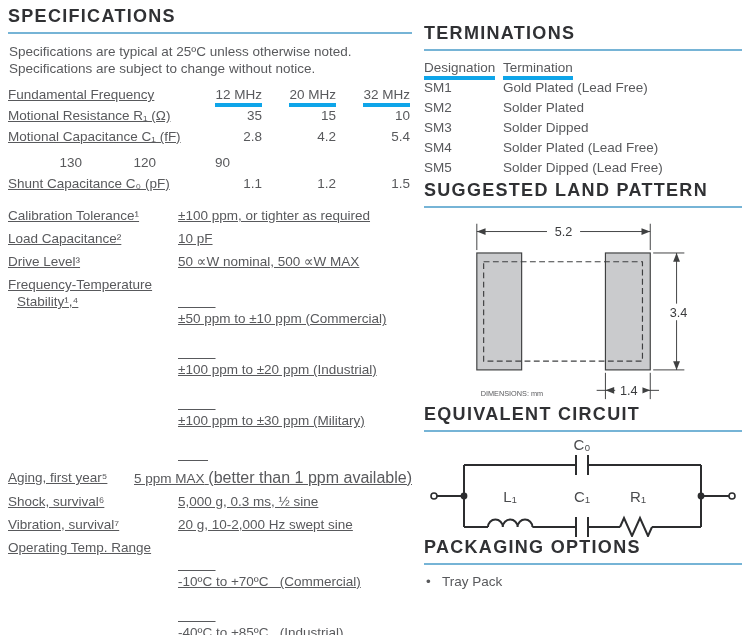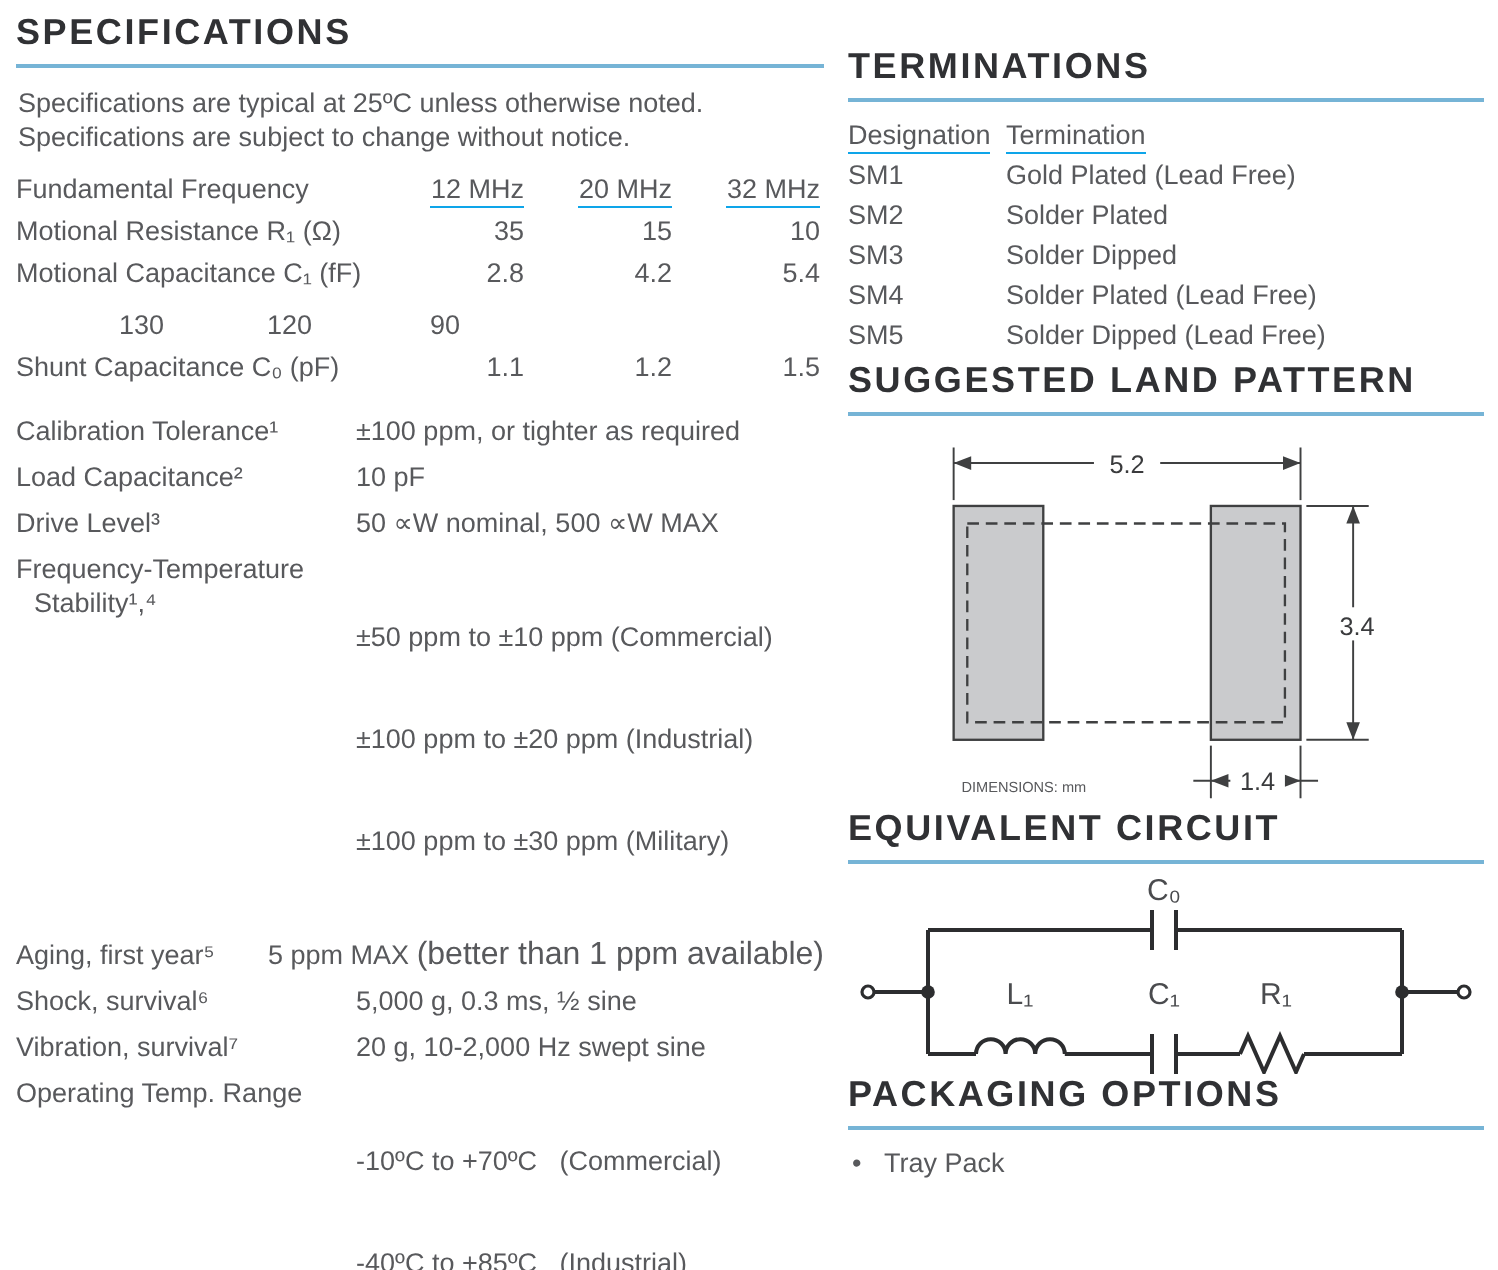--- a/index.html
+++ b/index.html
@@ -14,28 +14,28 @@
   }
   .col-left  { position:absolute; left:8px;  top:6px; width:404px; }
   .col-right { position:absolute; left:424px; top:23px; width:318px; }
 
   
   .intro { margin:9px 0 0 1px; line-height:17px; }
 
   
   .ftable { margin-top:10px; }
   .frow { display:flex; align-items:baseline; height:21px; }
-  .frow .lbl { width:180px; }
+  .frow .lbl { width:180px;text-decoration:underline; }
   .frow .v   { width:74px; text-align:right; }
   .frow.gap-above { margin-top:5px; }
-  .uhead { border-bottom:1px solid #0ea5e9; padding-bottom:1px; }
+  .uhead { border-bottom:4px solid #0ea5e9; padding-bottom:1px; }
 
   
   .spec-list { margin-top:10px; }
-  .srow { display:flex; margin-top:6px; }
+  .srow { display:flex; margin-top:6px;text-decoration:underline; }
   .srow .sl { width:170px; line-height:17px; }
   .srow .sl .l2 { padding-left:9px; }
   .srow .sv { flex:1; line-height:17px; white-space:pre; }
   .small-note { font-size:16px; letter-spacing:0; }
 
   
   .ttable { margin-top:9px; }
   .trow { display:flex; align-items:baseline; height:20px; }
   .trow .dcol { width:79px; }
   .trow .tcol { flex:1; }

